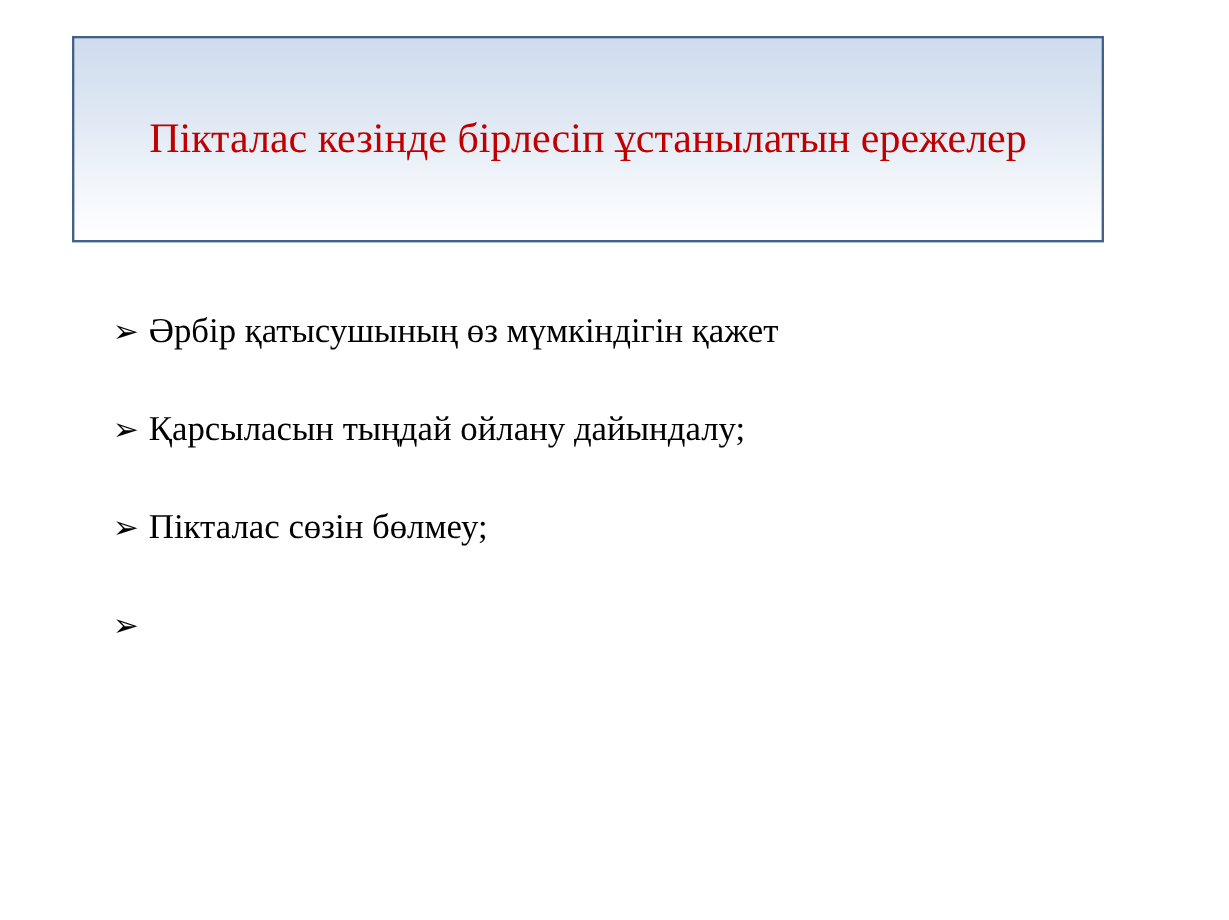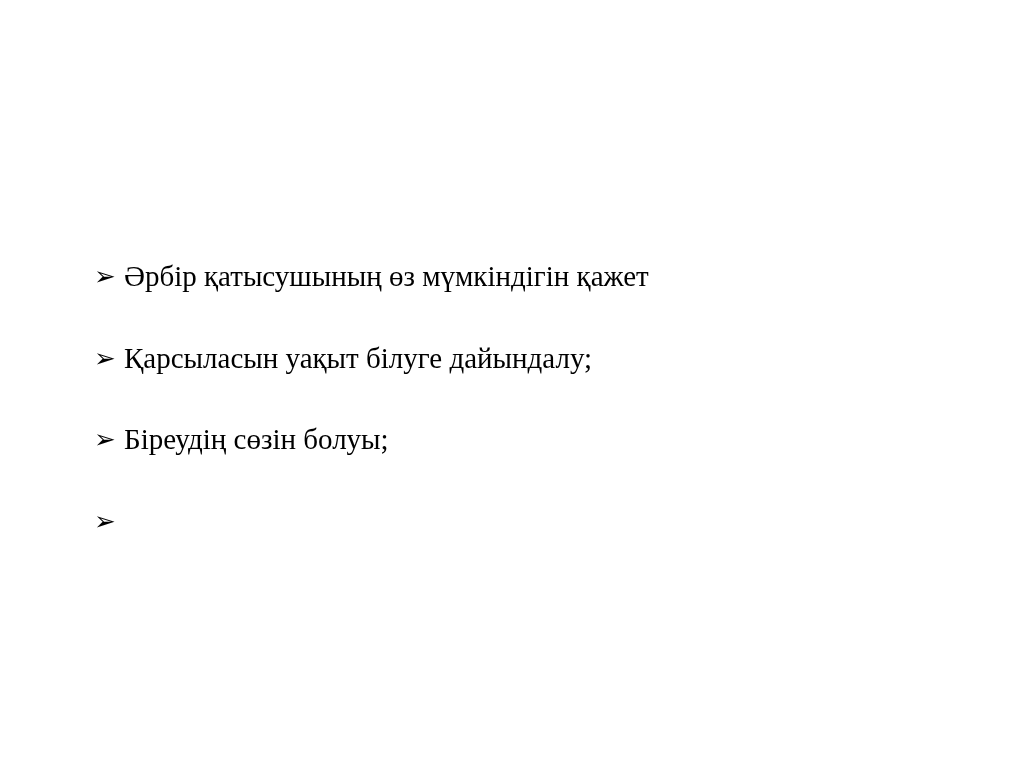--- a/index.html
+++ b/index.html
@@ -74,41 +74,44 @@
   .bullet-text .cont {
     display: block;
     margin-left: -42px;
   }
 </style>
 </head>
 <body>
 
 <div class="slide">
 
+  <div class="title-box">
+    <div class="title-text">Пікталас кезінде бірлесіп ұстанылатын ережелер</div>
+  </div>
 
   <div class="body-area">
 
     <div class="bullet-item">
       <span class="bullet-marker">➢</span>
       <span class="bullet-text">
         <span>Әрбір  қатысушының өз мүмкіндігін қажет</span>
       </span>
     </div>
 
     <div class="bullet-item">
       <span class="bullet-marker">➢</span>
       <span class="bullet-text">
-        <span>Қарсыласын уақыт білуге дайындалу;</span>
+        <span>Қарсыласын тыңдай ойлану дайындалу;</span>
       </span>
     </div>
 
     <div class="bullet-item">
       <span class="bullet-marker">➢</span>
       <span class="bullet-text">
-        <span>Біреудің сөзін болуы;</span>
+        <span>Пікталас сөзін бөлмеу;</span>
       </span>
     </div>
 
     <div class="bullet-item">
       <span class="bullet-marker">➢</span>
       <span class="bullet-text">
       </span>
     </div>
 
   </div>

